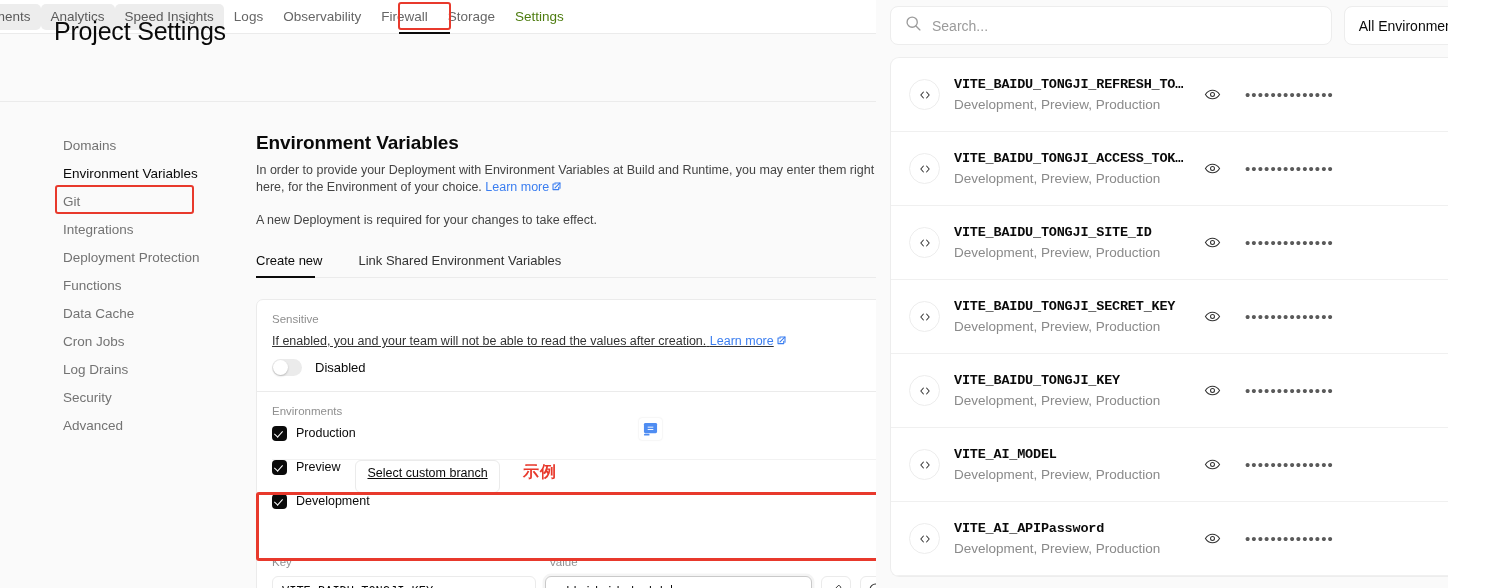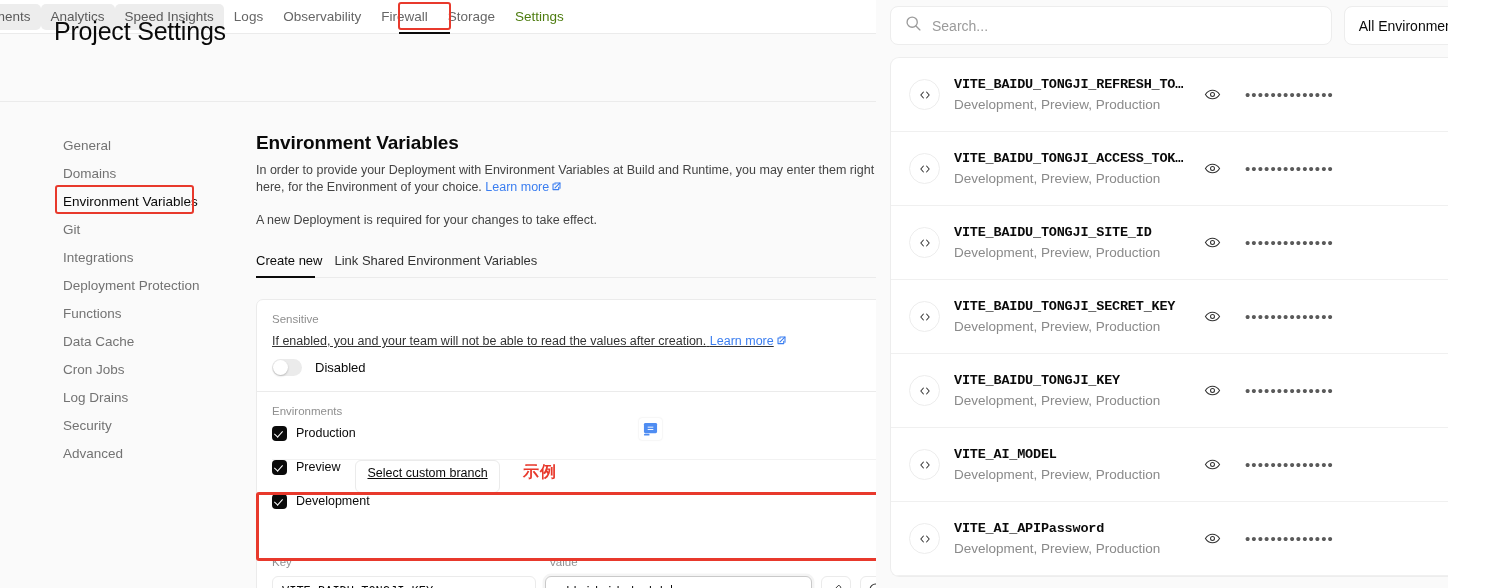--- a/index.html
+++ b/index.html
@@ -111,21 +111,21 @@
   .lnk { color: #3b7ef0; text-decoration: none; }
   .ext-ico { display:inline-block; vertical-align: -1px; margin-left: 2px; }
   .note {
     font-size: 12.5px; color: #444444; margin-top: 16px;
   }
 
   
   .tabstrip {
     margin-top: 26px;
     position: relative;
-    display: flex; gap: 12px;
+    display: flex; gap: 36px;
     border-bottom: 1px solid #ebebeb;
     width: 651px;
     padding-bottom: 9px;
   }
   .ftab {
     font-size: 13px; color: #0a0a0a; cursor: default; white-space: nowrap;
   }
   .ftab.dim { color: #333333; }
   .ftab-underline {
     position: absolute; left: 0; bottom: -1px;
@@ -338,21 +338,20 @@
       <div class="nav-tab">Storage</div>
       <div class="nav-tab active">Settings</div>
     </div>
     <div class="tab-underline"></div>
     <div class="tab-outline"></div>
 
     <div class="title-band"></div>
     <div class="page-title">Project Settings</div>
 
     <div class="settings-sidebar">
-      <div class="side-item">General</div>
       <div class="side-item">Domains</div>
       <div class="side-item active">Environment Variables</div>
       <div class="side-item">Git</div>
       <div class="side-item">Integrations</div>
       <div class="side-item">Deployment Protection</div>
       <div class="side-item">Functions</div>
       <div class="side-item">Data Cache</div>
       <div class="side-item">Cron Jobs</div>
       <div class="side-item">Log Drains</div>
       <div class="side-item">Security</div>

